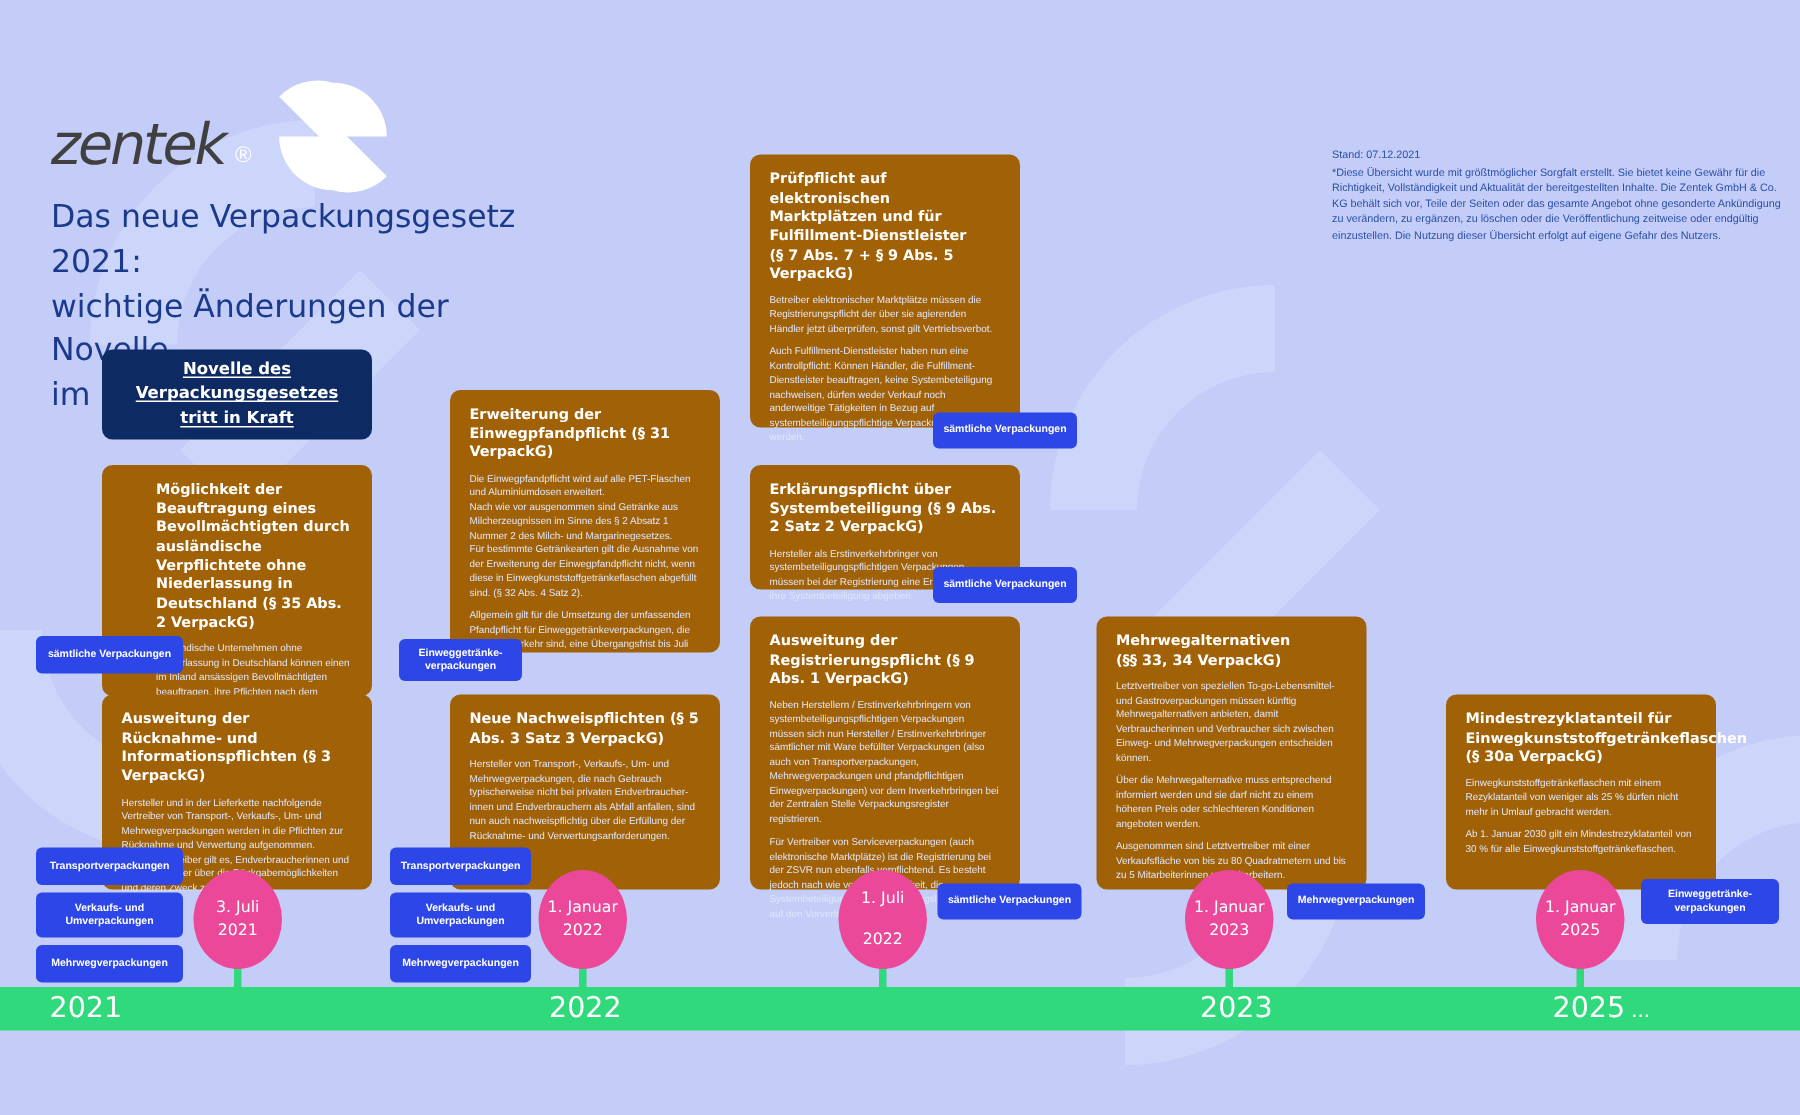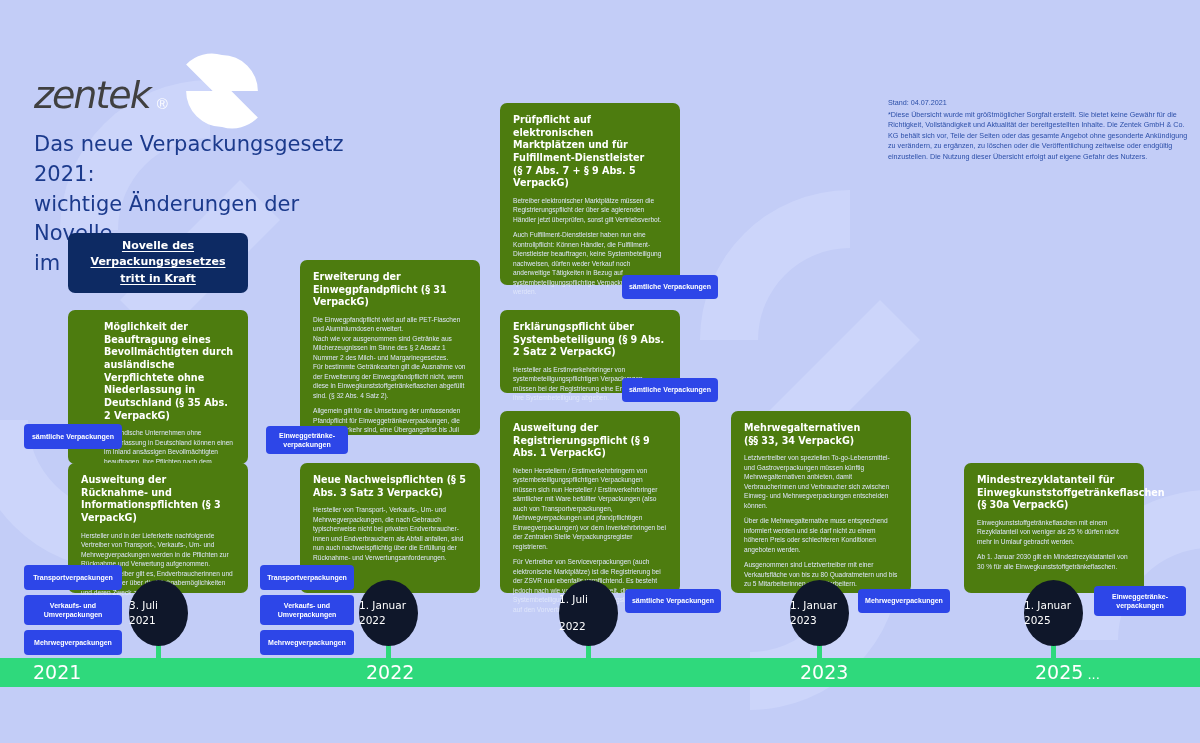--- a/index.html
+++ b/index.html
@@ -37,21 +37,21 @@
   .disclaimer {
     position:absolute; left:888px; top:98px; width:300px;
     color:#2c4fa8; font-size:7.2px; line-height:1.46;
     font-family:"Liberation Sans", sans-serif;
   }
   .disclaimer .stand { display:block; margin-bottom:1px; }
 
   
   .card {
     position:absolute;
-    background:#4d7c0f;
+    background:#a16207;
     border-radius:7px;
     padding:11px 13px 12px 13px;
     color:#ffffff;
   }
   .card h3 {
     font-size:9.6px; font-weight:700; line-height:1.32;
     margin-bottom:6px; color:#ffffff;
     font-family:"DejaVu Sans", sans-serif;
   }
   .card p {
@@ -97,23 +97,23 @@
   }
   .tl-year .dots { font-size:13px; }
 
   .stem {
     position:absolute; width:5px; background:#2fd97c; z-index:2;
   }
   .bubble {
     position:absolute; z-index:3;
     width:59px; height:66px;
     border-radius:50%;
-    background:#0f172a;
+    background:#ec4899;
     color:#ffffff;
-    display:flex; flex-direction:column; align-items:flex-start; justify-content:center;
+    display:flex; flex-direction:column; align-items:center; justify-content:center;
     font-size:10.5px; line-height:1.45;
     font-family:"DejaVu Sans", sans-serif;
     text-align:center;
   }
 </style>
 </head>
 <body>
 
 <div id="stage">
 
@@ -143,21 +143,21 @@
         <path d="M50 4 A46 46 0 0 1 96 50 L62 50 L96 84 A46 46 0 0 1 50 96 A46 46 0 0 1 4 50 L38 50 L4 16 A46 46 0 0 1 50 4 Z" fill="#ffffff"></path>
       </svg>
     </span>
   </div>
 
   <div class="headline" style="white-space:pre-line;">Das neue Verpackungsgesetz 2021:
 wichtige Änderungen der Novelle
 im Überblick*</div>
 
   <div class="disclaimer">
-    <span class="stand">Stand: 04.07.2021</span>
+    <span class="stand">Stand: 07.12.2021</span>
     <span>*Diese Übersicht wurde mit größtmöglicher Sorgfalt erstellt. Sie bietet keine Gewähr für die Richtigkeit, Vollständigkeit und Aktualität der bereitgestellten Inhalte. Die Zentek GmbH &amp; Co. KG behält sich vor, Teile der Seiten oder das gesamte Angebot ohne gesonderte Ankündigung zu verändern, zu ergänzen, zu löschen oder die Veröffentlichung zeitweise oder endgültig einzustellen. Die Nutzung dieser Übersicht erfolgt auf eigene Gefahr des Nutzers.</span>
   </div>
 
   <div class="card kraft" style="left:68px; top:233px; width:180px; height:60px;">
     <h3 style="white-space:pre-line;">Novelle des
 Verpackungsgesetzes
 tritt in Kraft</h3>
   </div>
 
   <div class="card" style="left:68px; top:310px; width:180px; height:154px;padding-left:36px;">

